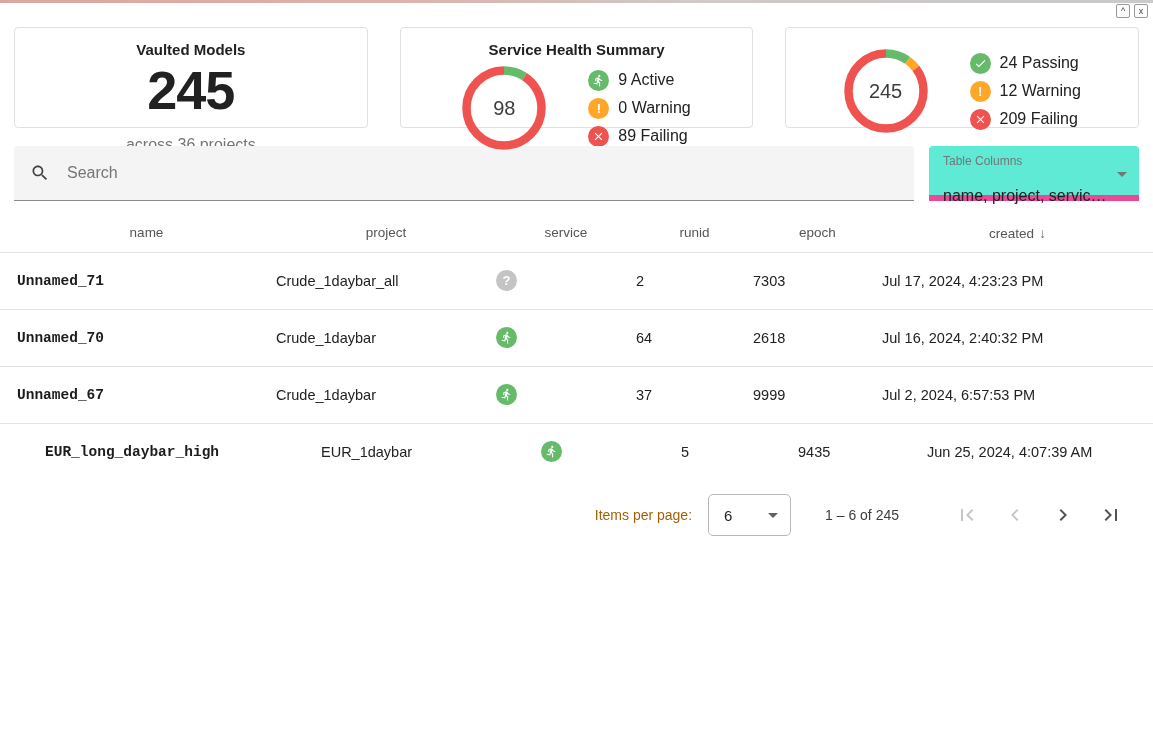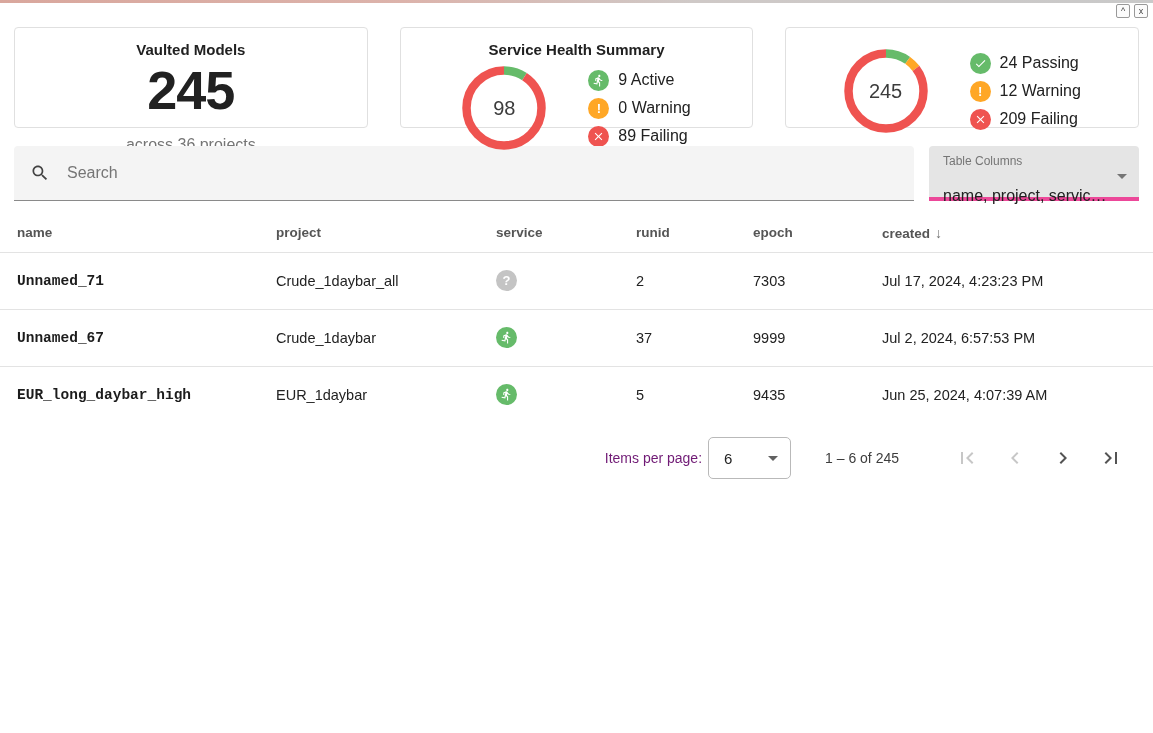--- a/index.html
+++ b/index.html
@@ -37,44 +37,44 @@
   .badge .glyph { color:#fff; font-weight:700; font-size:13px; line-height:1; }
 
   
   .filter-row { display:flex; gap:15px; padding:18px 14px 0 14px; align-items:stretch; }
   .search-field { flex:1; height:55px; background:#f4f4f4; border-bottom:1px solid #8a8a8a;
     border-radius:4px 4px 0 0; display:flex; align-items:center; padding:0 16px; gap:17px; }
   .search-field svg { width:20px; height:20px; }
   .search-input { flex:1; border:none; outline:none; background:transparent; font-size:16px;
     color:#212121; font-family:"Liberation Sans",sans-serif; }
   .search-input::placeholder { color:#757575; }
-  .columns-field { width:210px; height:55px; background:#e5e5e5; border-bottom:4px solid #ec4899;
+  .columns-field { width:210px; height:55px; background:#5eead4; border-bottom:6px solid #ec4899;
     border-radius:4px 4px 0 0; padding:8px 12px 0 14px; cursor:pointer; position:relative; }
   .columns-label { font-size:12px; color:#757575; }
   .columns-value { font-size:16px; color:#212121; margin-top:19px; white-space:nowrap; overflow:hidden;
     max-width:168px; }
   .tri-down { position:absolute; right:12px; bottom:18px; width:0; height:0;
     border-left:5px solid transparent; border-right:5px solid transparent; border-top:5px solid #757575; }
 
   
   table { width:100%; border-collapse:collapse; table-layout:fixed; margin-top:13px; }
   col.c1{width:276px;} col.c2{width:220px;} col.c3{width:140px;} col.c4{width:117px;} col.c5{width:129px;}
-  th { height:38px; font-weight:700; font-size:13.5px; color:#555; text-align:left; vertical-align:middle;
+  th { height:38px; font-weight:400; font-size:13.5px; color:#555; text-align:center; vertical-align:middle;
     border-bottom:1px solid #e3e3e3; cursor:pointer; }
   th:first-child, td:first-child { padding-left:17px; }
   td { height:57px; vertical-align:middle; font-size:14.5px; color:#222;
     border-bottom:1px solid #e3e3e3; }
-  tr:last-child td { border-bottom:none; }
+  tr:last-child td { border-bottom:none;padding-left:45px; }
   td.name-cell { font-weight:700; color:#1c1c1c;font-family:Liberation Mono, monospace; }
   .sort-arrow { color:#757575; font-size:14px; margin-left:5px; }
 
   
   .pagination { display:flex; align-items:center; justify-content:flex-end; gap:0;
     padding:14px 18px 0 0; height:56px; }
-  .ipp-label { font-size:14px; color:#701a75; margin-right:6px; }
+  .ipp-label { font-size:14px; color:#a16207; margin-right:16px; }
   .ipp-select { width:83px; height:42px; border:1px solid #b9b9b9; border-radius:5px; display:flex;
     align-items:center; padding:0 12px 0 15px; cursor:pointer; margin-right:34px; justify-content:space-between; }
   .ipp-value { font-size:15px; color:#222; }
   .ipp-tri { width:0; height:0; border-left:5px solid transparent; border-right:5px solid transparent;
     border-top:5px solid #616161; }
   .range-label { font-size:14px; color:#3d3d3d; margin-right:44px; }
   .nav-btn { width:24px; height:24px; margin:0 12px; cursor:pointer; background:none; border:none; padding:0; }
   .nav-btn svg { width:24px; height:24px; }
 </style>
 </head>
@@ -209,20 +209,32 @@
           <td class="name-cell">Unnamed_71</td>
           <td>Crude_1daybar_all</td>
           <td><span class="badge" style="background: rgb(196, 196, 196);">
               <span class="glyph">?</span>
             </span></td>
           <td>2</td>
           <td>7303</td>
           <td>Jul 17, 2024, 4:23:23 PM</td>
         </tr>
         <tr>
+          <td class="name-cell">Unnamed_70</td>
+          <td>Crude_1daybar</td>
+          <td><span class="badge" style="background: rgb(102, 187, 106);">
+              <svg viewBox="0 0 24 24">
+                <path fill="#fff" d="M13.49 5.48c1.1 0 2-.9 2-2s-.9-2-2-2-2 .9-2 2 .9 2 2 2zm-3.6 13.9l1-4.4 2.1 2v6h2v-7.5l-2.1-2 .6-3c1.3 1.5 3.3 2.5 5.5 2.5v-2c-1.9 0-3.5-1-4.3-2.4l-1-1.6c-.4-.6-1-1-1.7-1-.3 0-.5.1-.8.1l-5.2 2.2v4.7h2v-3.4l1.8-.7-1.6 8.1-4.9-1-.4 2 7 1.4z"></path>
+              </svg>
+            </span></td>
+          <td>64</td>
+          <td>2618</td>
+          <td>Jul 16, 2024, 2:40:32 PM</td>
+        </tr>
+        <tr>
           <td class="name-cell">Unnamed_67</td>
           <td>Crude_1daybar</td>
           <td><span class="badge" style="background: rgb(102, 187, 106);">
               <svg viewBox="0 0 24 24">
                 <path fill="#fff" d="M13.49 5.48c1.1 0 2-.9 2-2s-.9-2-2-2-2 .9-2 2 .9 2 2 2zm-3.6 13.9l1-4.4 2.1 2v6h2v-7.5l-2.1-2 .6-3c1.3 1.5 3.3 2.5 5.5 2.5v-2c-1.9 0-3.5-1-4.3-2.4l-1-1.6c-.4-.6-1-1-1.7-1-.3 0-.5.1-.8.1l-5.2 2.2v4.7h2v-3.4l1.8-.7-1.6 8.1-4.9-1-.4 2 7 1.4z"></path>
               </svg>
             </span></td>
           <td>37</td>
           <td>9999</td>
           <td>Jul 2, 2024, 6:57:53 PM</td>

